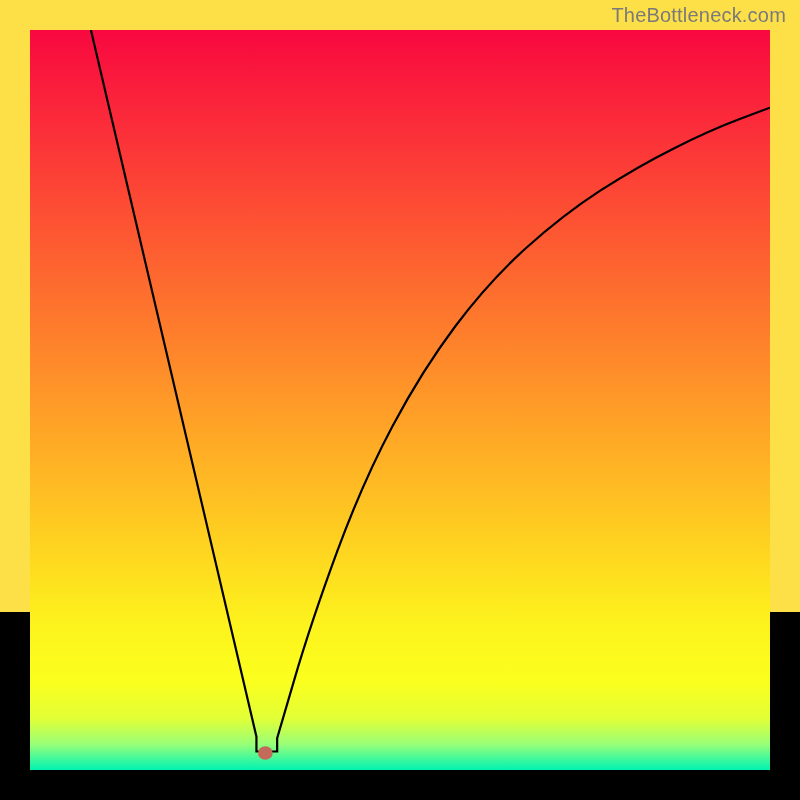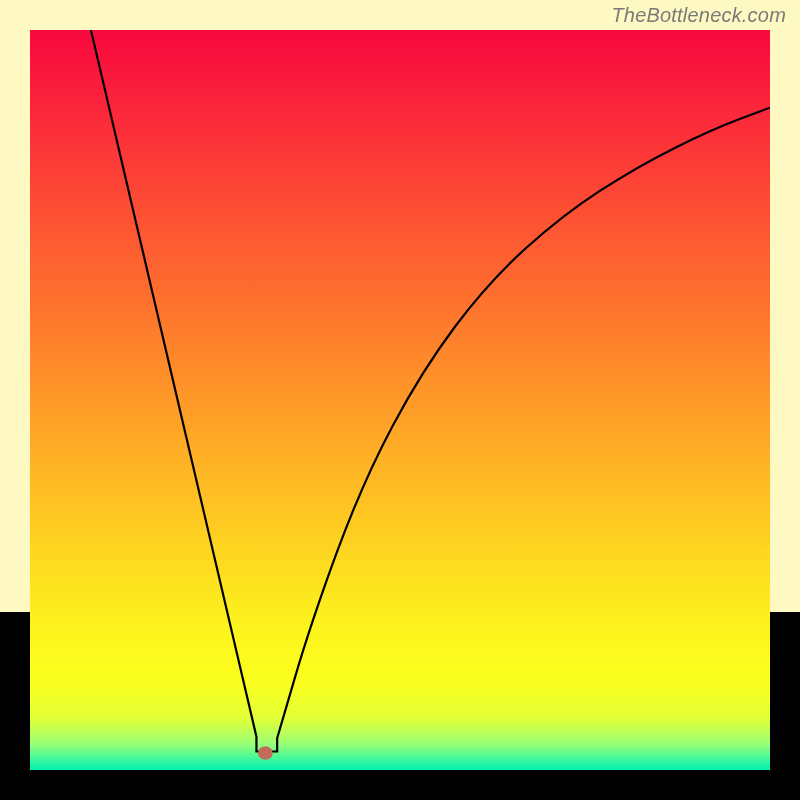--- a/index.html
+++ b/index.html
@@ -7,22 +7,21 @@
     padding: 0;
     width: 800px;
     height: 800px;
     background: #000;
     font-family: Arial, Helvetica, sans-serif;
   }
   .stage {
     position: relative;
     width: 800px;
     height: 612px;
-    background: #fef9c3;
-    font-style: italic;
+    background: #fde047;
   }
   .watermark {
     position: absolute;
     top: 4px;
     right: 14px;
     color: #7a7a7a;
     font-size: 20px;
     font-weight: 500;
     letter-spacing: 0.2px;
     user-select: none;

